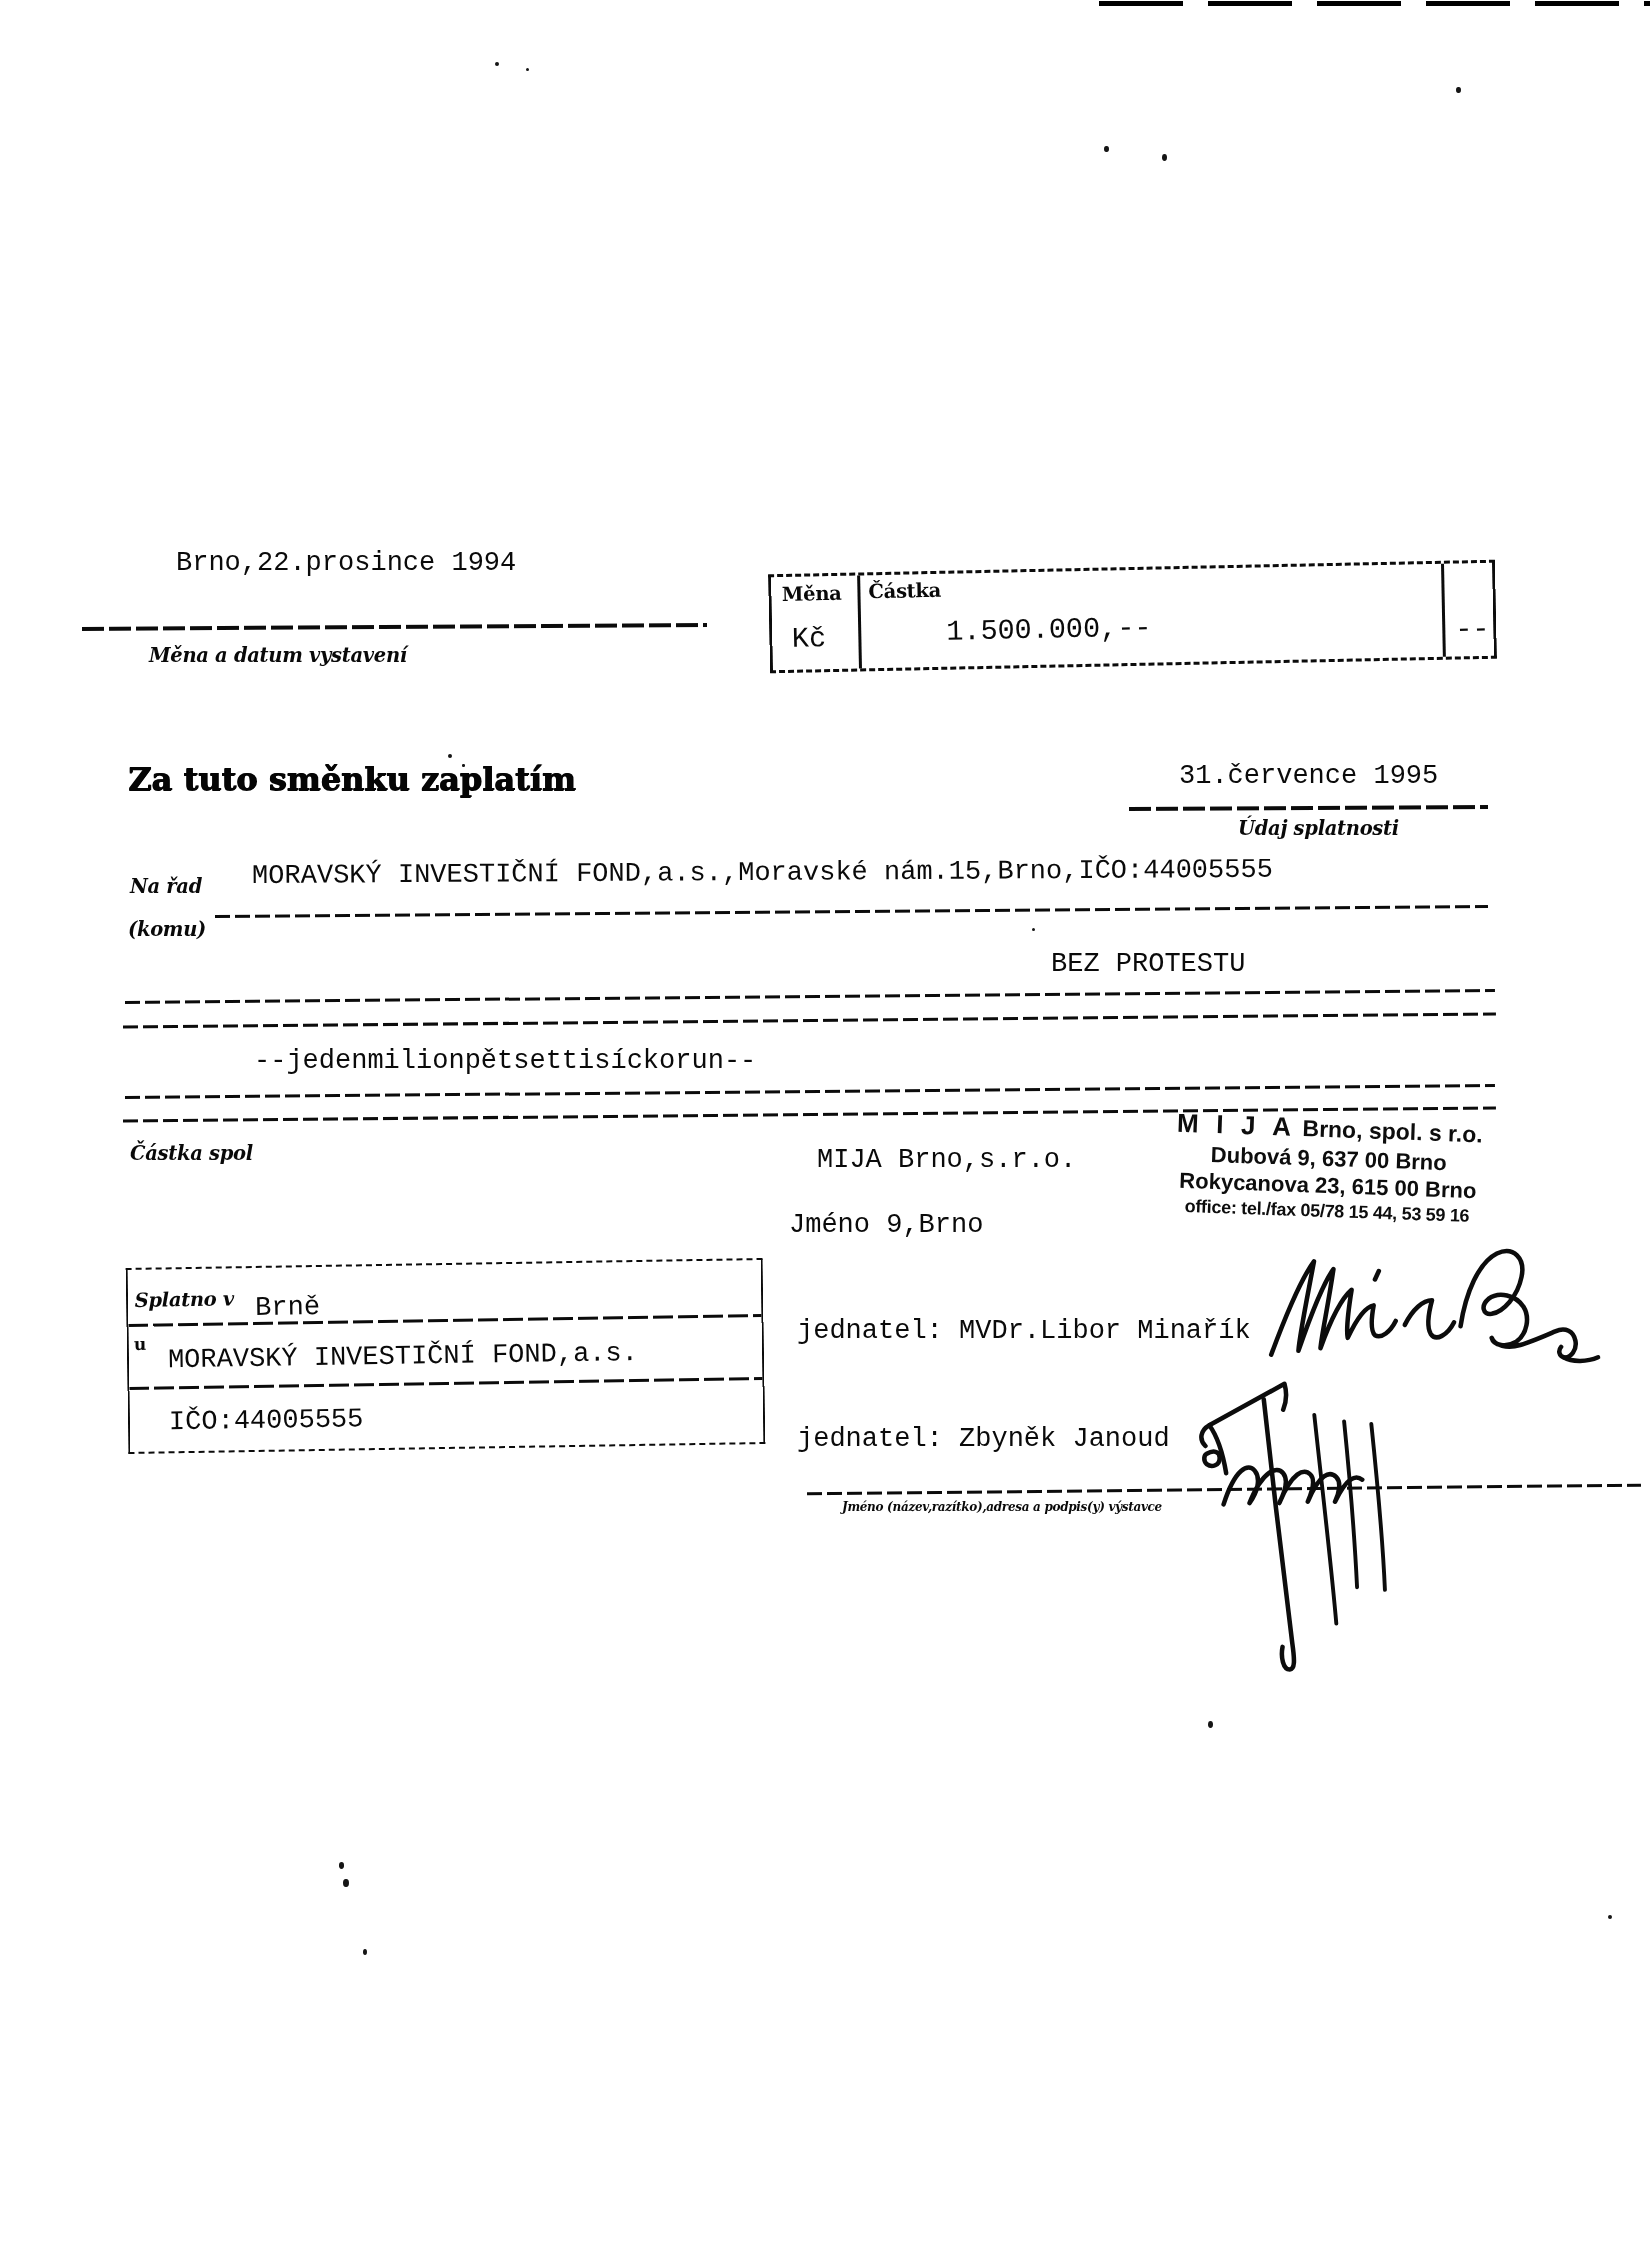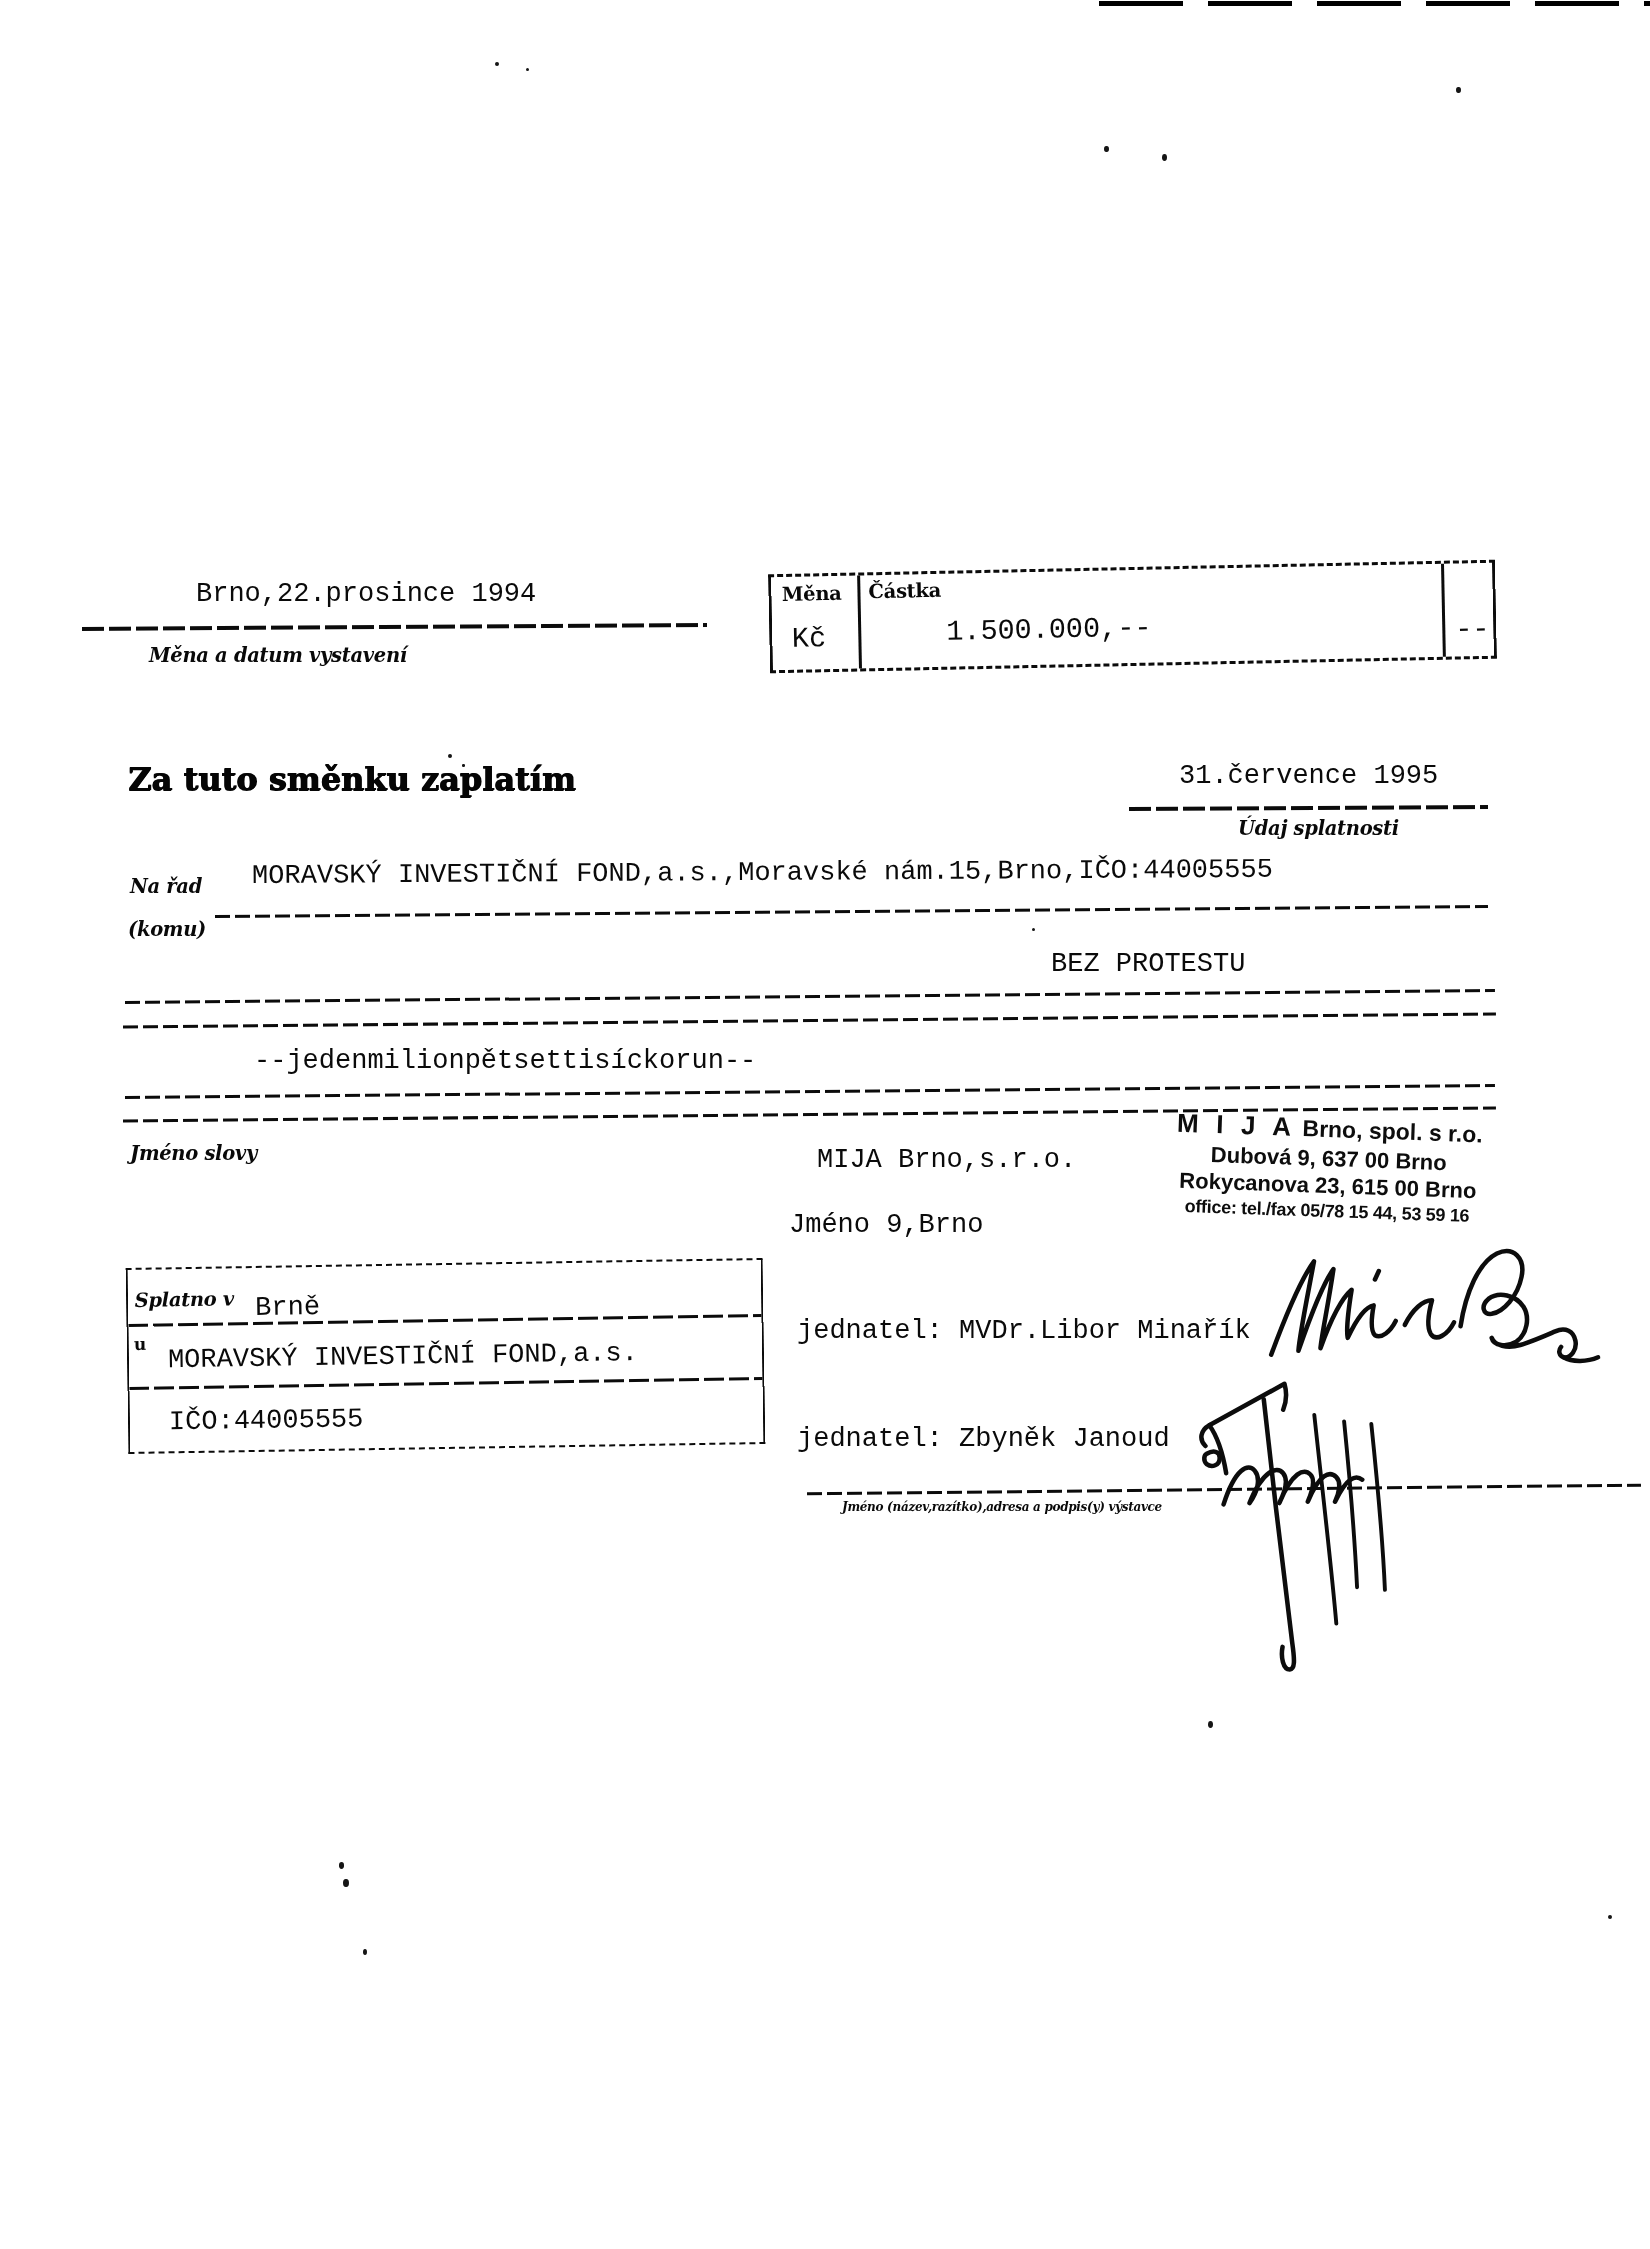--- a/index.html
+++ b/index.html
@@ -70,21 +70,21 @@
   <div class="abs speck" style="left:1162px;top:154px;width:5.2px;height:7.1px;"></div>
   <div class="abs speck" style="left:448px;top:754px;width:3.9px;height:3.9px;"></div>
   <div class="abs speck" style="left:462px;top:764px;width:2.6px;height:2.6px;"></div>
   <div class="abs speck" style="left:1032px;top:928px;width:3.2px;height:3.2px;"></div>
   <div class="abs speck" style="left:339px;top:1862px;width:5.2px;height:6.5px;"></div>
   <div class="abs speck" style="left:343px;top:1879px;width:5.8px;height:8.4px;"></div>
   <div class="abs speck" style="left:363px;top:1949px;width:3.9px;height:5.8px;"></div>
   <div class="abs speck" style="left:1208px;top:1721px;width:5.2px;height:7.1px;"></div>
   <div class="abs speck" style="left:1608px;top:1915px;width:3.9px;height:3.9px;"></div>
 
-  <div class="abs tw" style="left:176px;top:581px;margin-left:20px;">Brno,22.prosince 1994</div>
+  <div class="abs tw" style="left:176px;top:550px;">Brno,22.prosince 1994</div>
   <div class="abs dl-thick" style="left:82px;top:625px;width:625px;transform:rotate(-0.35deg);"></div>
   <div class="abs lbl it" style="left:149px;top:646px;">Měna a datum vystavení</div>
 
   <div class="abs amount-box" style="left:769px;top:567px;width:727px;height:99px;transform:rotate(-1.15deg);">
     <div class="vdiv" style="left:86px;"></div>
     <div class="vdiv" style="left:670px;"></div>
     <div class="abs lbl" style="left:10.4px;top:7.8px;">Měna</div>
     <div class="abs tw tw-big" style="left:19.5px;top:49px;">Kč</div>
     <div class="abs lbl" style="left:97px;top:6.5px;">Částka</div>
     <div class="abs tw tw-big" style="left:174px;top:45px;">1.500.000,--</div>
@@ -102,21 +102,21 @@
   <div class="abs tw" style="left:252px;top:863px;transform:rotate(-0.35deg);transform-origin:left top;">MORAVSKÝ INVESTIČNÍ FOND,a.s.,Moravské nám.15,Brno,IČO:44005555</div>
   <div class="abs dl" style="left:215px;top:910px;width:1273px;transform:rotate(-0.45deg);"></div>
 
   <div class="abs tw" style="left:1051px;top:951px;">BEZ PROTESTU</div>
   <div class="abs dl" style="left:125px;top:995px;width:1370px;transform:rotate(-0.5deg);"></div>
   <div class="abs dl" style="left:123px;top:1019px;width:1373px;transform:rotate(-0.55deg);"></div>
 
   <div class="abs tw" style="left:254px;top:1048px;text-align:right;">--jedenmilionpětsettisíckorun--</div>
   <div class="abs dl" style="left:125px;top:1090px;width:1370px;transform:rotate(-0.5deg);"></div>
   <div class="abs dl" style="left:123px;top:1113px;width:1373px;transform:rotate(-0.55deg);"></div>
-  <div class="abs lbl it" style="left:130px;top:1144px;">Jméno slovy</div>
+  <div class="abs lbl it" style="left:130px;top:1144px;">Částka spol</div>
 
   <div class="abs tw" style="left:789px;top:1147px;margin-left:28px;">MIJA Brno,s.r.o.</div>
   <div class="abs tw" style="left:789px;top:1212px;">Jméno 9,Brno</div>
 
   <div class="abs stamp" style="left:1121px;top:1112px;width:415px;transform:rotate(2deg);">
     <div class="s1"><span class="mija">M I J A</span><span> Brno, spol. s r.o.</span></div>
     <div class="s2">Dubová 9, 637 00 Brno</div>
     <div class="s2">Rokycanova 23, 615 00 Brno</div>
     <div class="s4">office: tel./fax 05/78 15 44, 53 59 16</div>
   </div>

